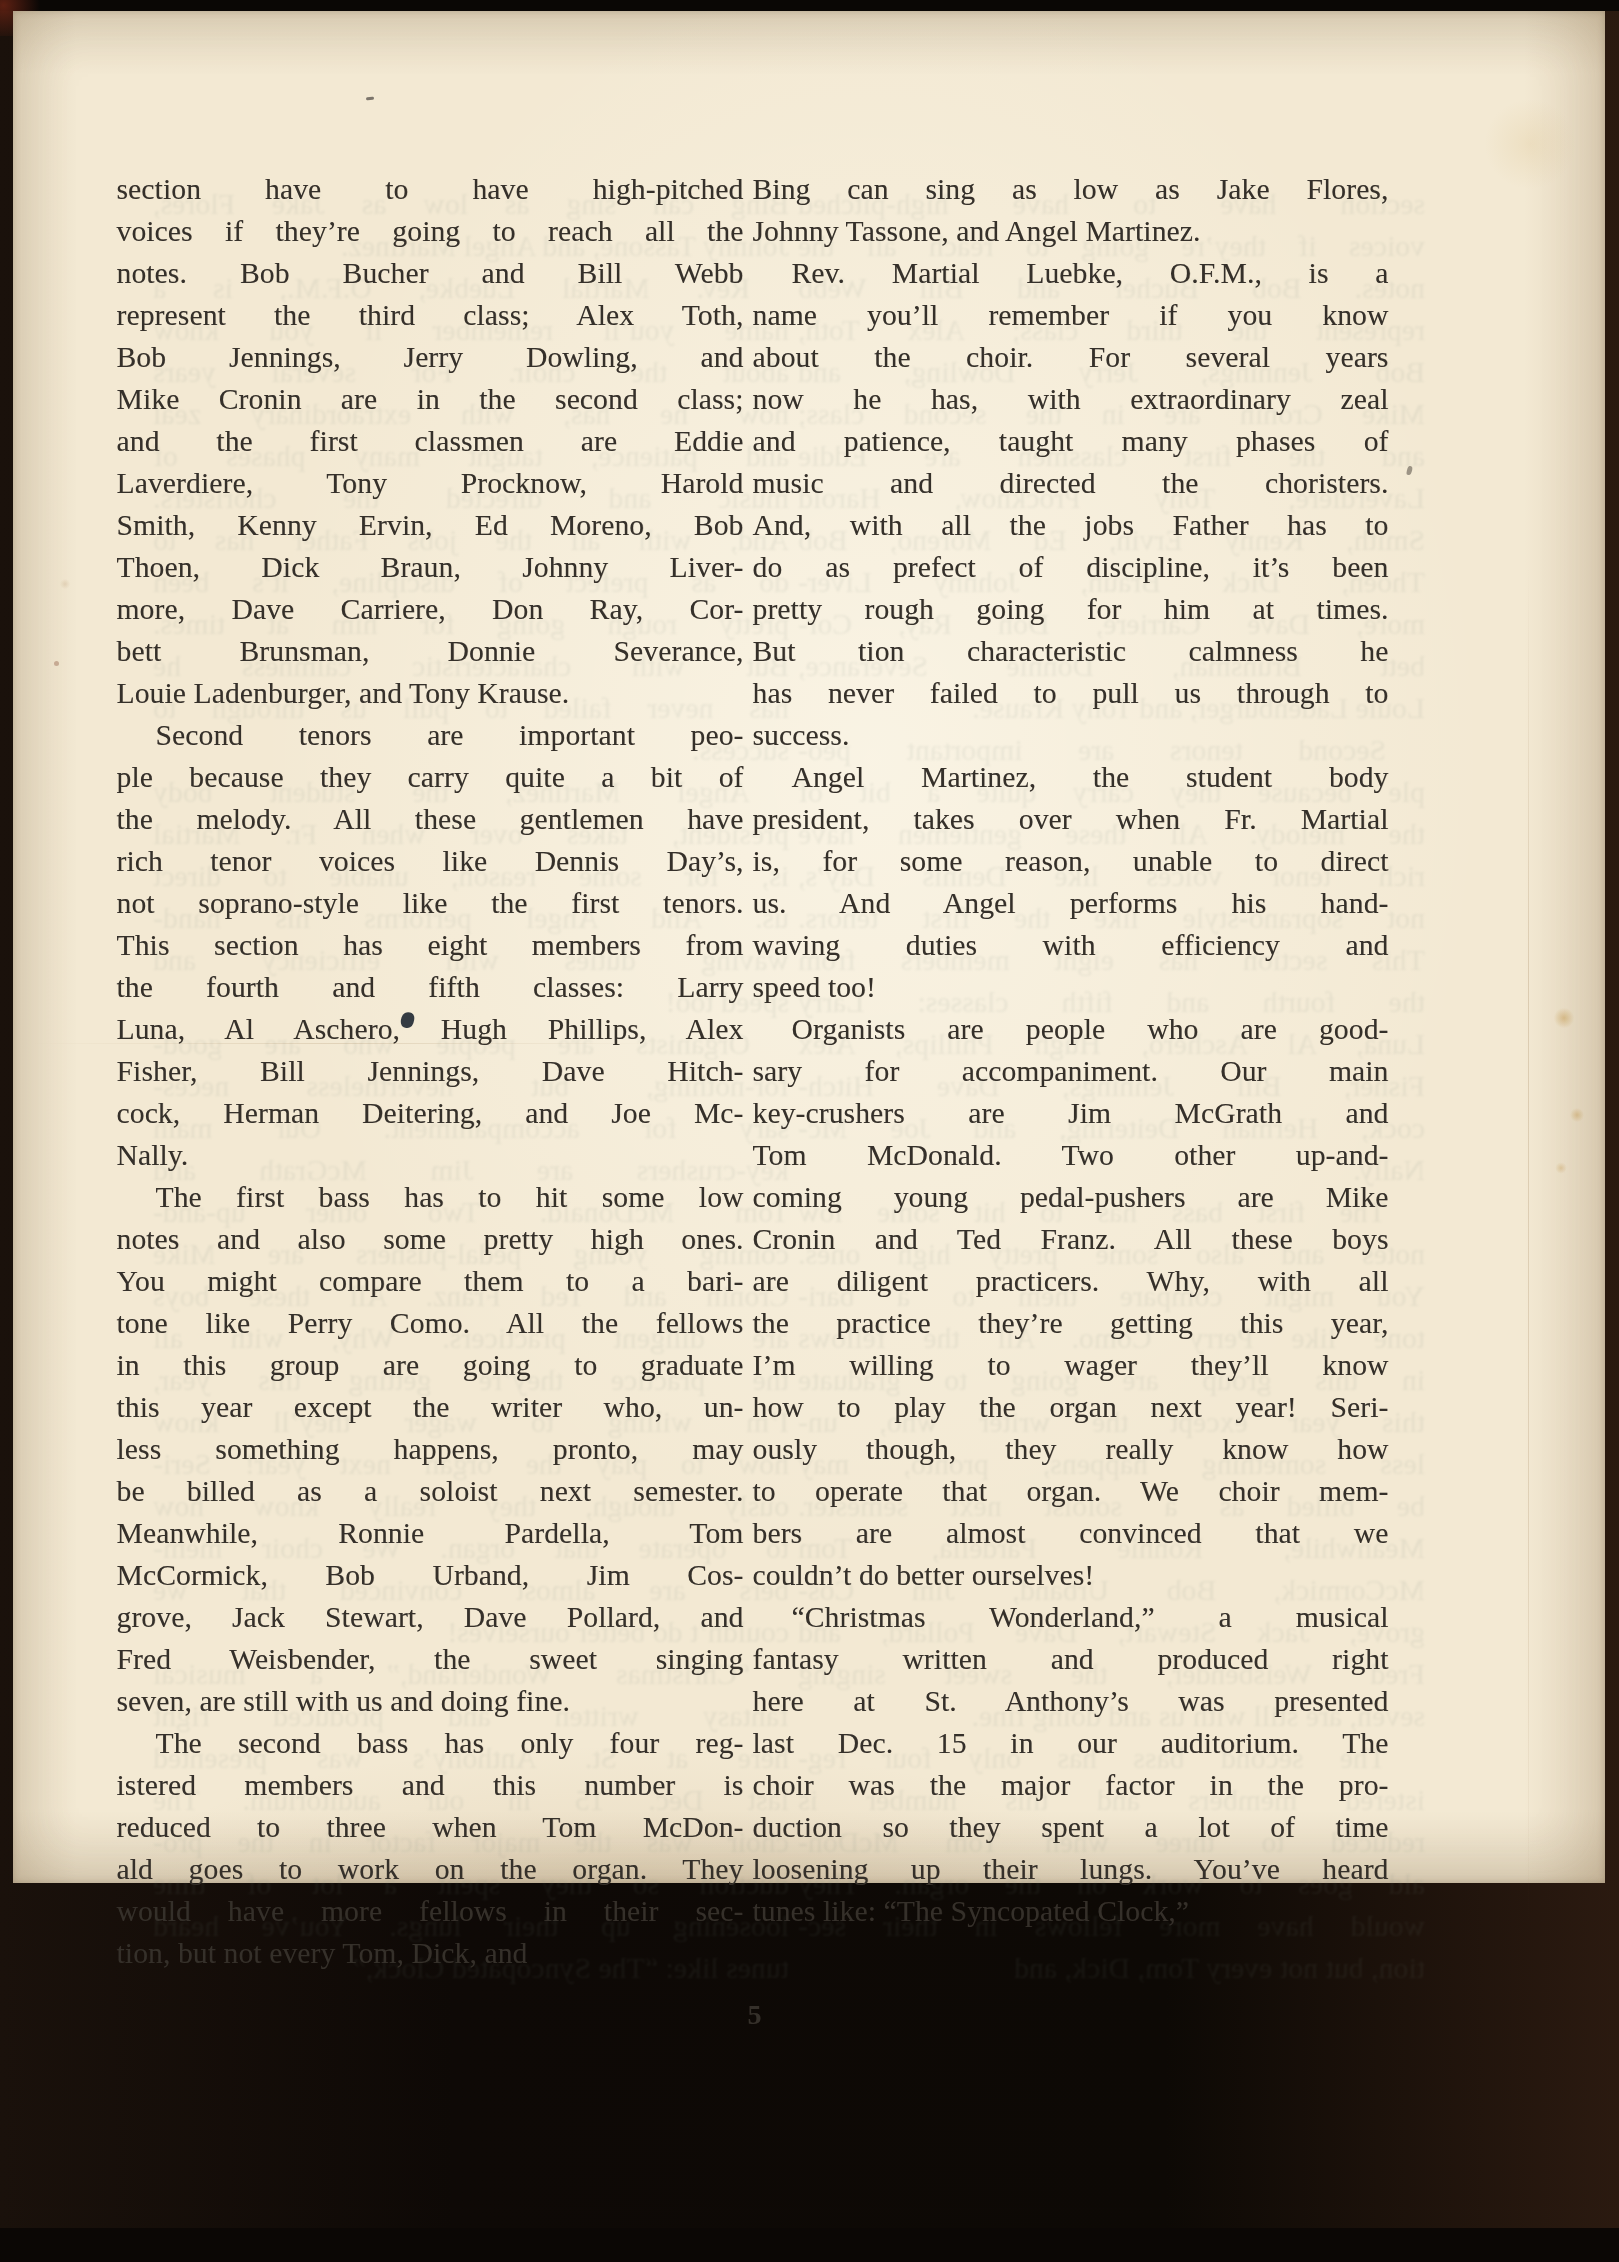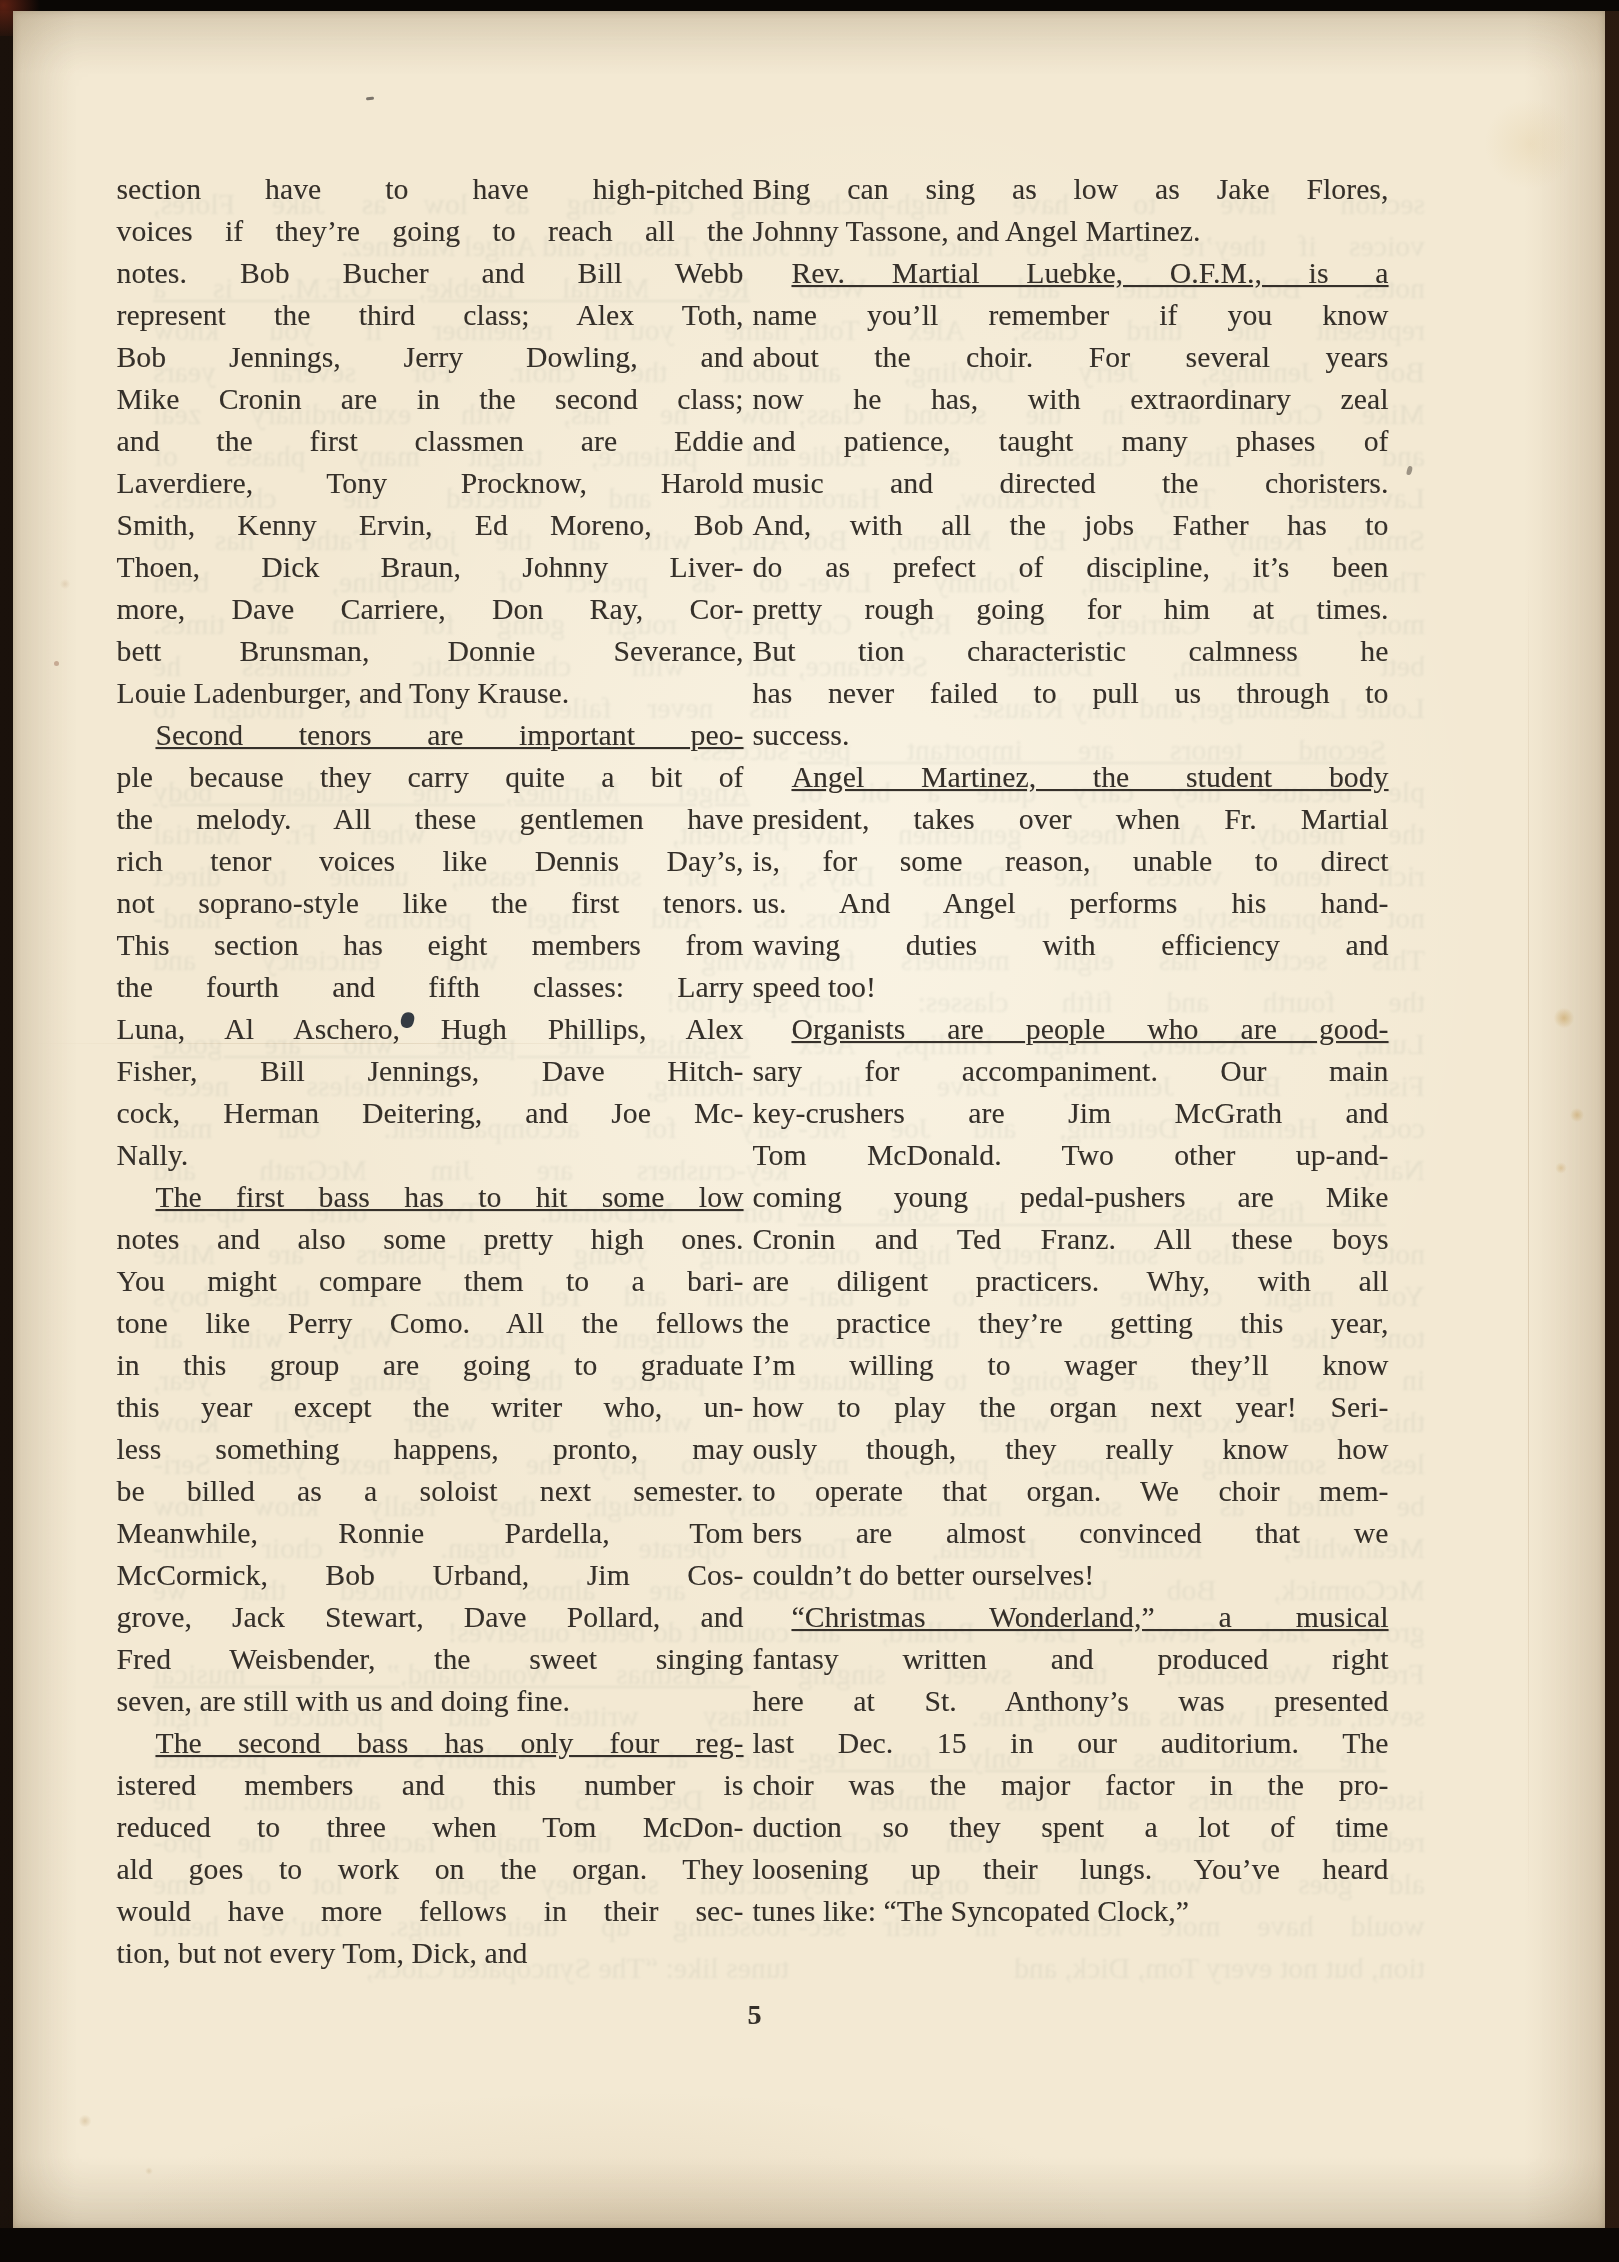--- a/index.html
+++ b/index.html
@@ -7,21 +7,21 @@
     width:1619px; height:2262px; position:relative; overflow:hidden;
     background: linear-gradient(90deg, #1a110b 0%, #0e0906 28%, #0d0905 72%, #2b1a10 100%);
     font-family: "Liberation Serif", serif;
   }
   .frame-top    { position:absolute; left:0; top:0; width:100%; height:10.7px; background:#0a0705; }
   .frame-bottom { position:absolute; left:0; bottom:0; width:100%; height:34px; background:#0b0705; }
   .corner-accent{ position:absolute; left:0; top:0; width:41px; height:36px;
                   background: radial-gradient(circle at 3.6px 5.4px, #5c2012 0%, rgba(92,32,18,0) 75%); }
 
   .paper {
-    position:absolute; left:12.5px; top:10.7px; width:1592px; height:2217px;
+    position:absolute; left:12.5px; top:10.7px; width:1592px; height:1872px;
     background-color:#f3e9d3;
     background-image:
       radial-gradient(circle 14.3px at 1551px 1007px, rgba(188,138,52,.42), rgba(188,138,52,0) 72%),
       radial-gradient(circle 9.9px at 1564px 1104px, rgba(188,138,52,.36), rgba(188,138,52,0) 72%),
       radial-gradient(circle 8px  at 1548px 1157px, rgba(188,138,52,.30), rgba(188,138,52,0) 72%),
       radial-gradient(circle 63px at 1517px 133px,  rgba(205,170,100,.16), rgba(205,170,100,0) 72%),
       radial-gradient(circle 9px at 72px  2110px,  rgba(170,130,70,.28),  rgba(170,130,70,0) 72%),
       radial-gradient(circle 5.4px  at 136px 2160px,  rgba(170,130,70,.22),  rgba(170,130,70,0) 72%),
       radial-gradient(circle 7.2px  at 52px  573px,   rgba(160,120,70,.18),  rgba(160,120,70,0) 72%),
       radial-gradient(ellipse 716px 197px at 38% 100%, rgba(150,110,60,.10), rgba(150,110,60,0) 70%),
@@ -43,21 +43,21 @@
   .col-left  { left:0;     width:627px; }
   .col-right { left:636px; width:636px; }
 
   .line {
     font-size:29.6px; line-height:42px; height:42px;
     letter-spacing:0.1px;
     text-align:justify; text-align-last:justify;
     text-shadow:0.3px 0.4px 0 rgba(55,48,40,.32);
     white-space:normal; overflow:visible;
   }
-  .line.indent { text-indent:39px;text-decoration:underline; }
+  .line.indent { text-indent:39px; }
   .line.last   { text-align-last:left; }
 
   .ghost-layer {
     position:absolute; left:104px; top:172px; width:1308px; height:1836px;
     transform:scaleX(-1); opacity:.11; filter:blur(1.1px);
     pointer-events:none;
   }
   .ghost-layer .column { color:#76857a; }
   .ghost-layer .line { text-shadow:none; }
 

